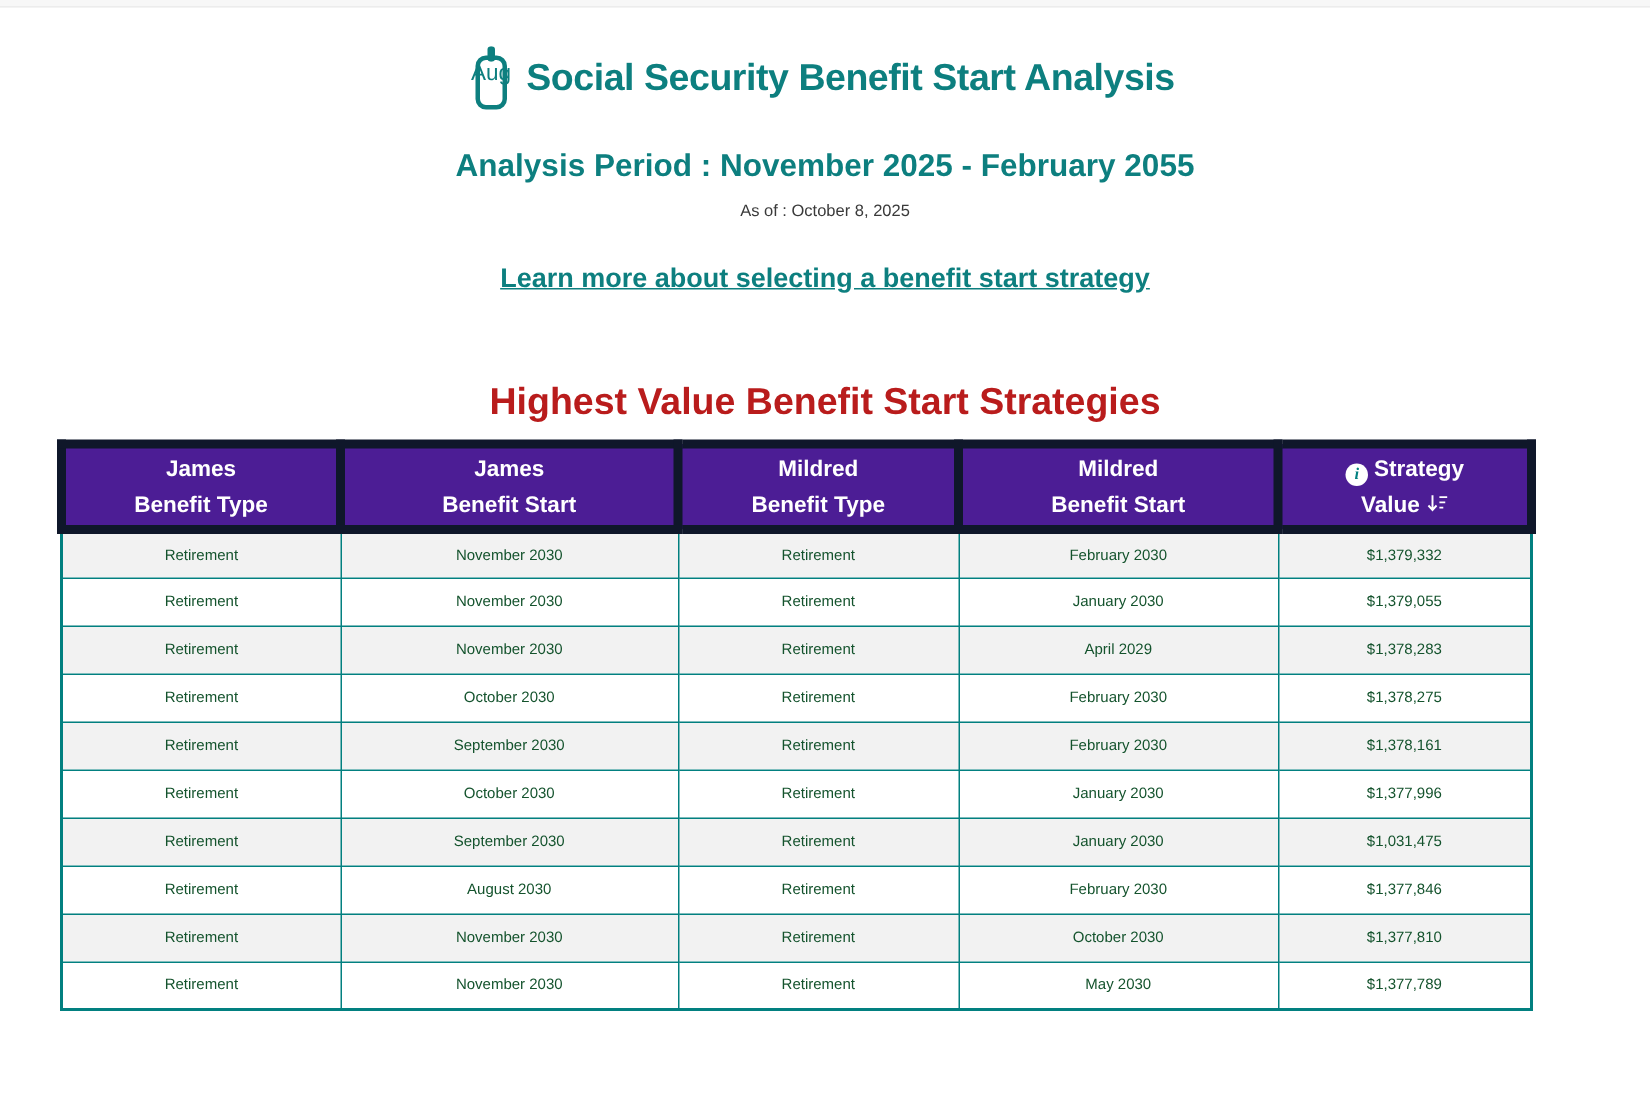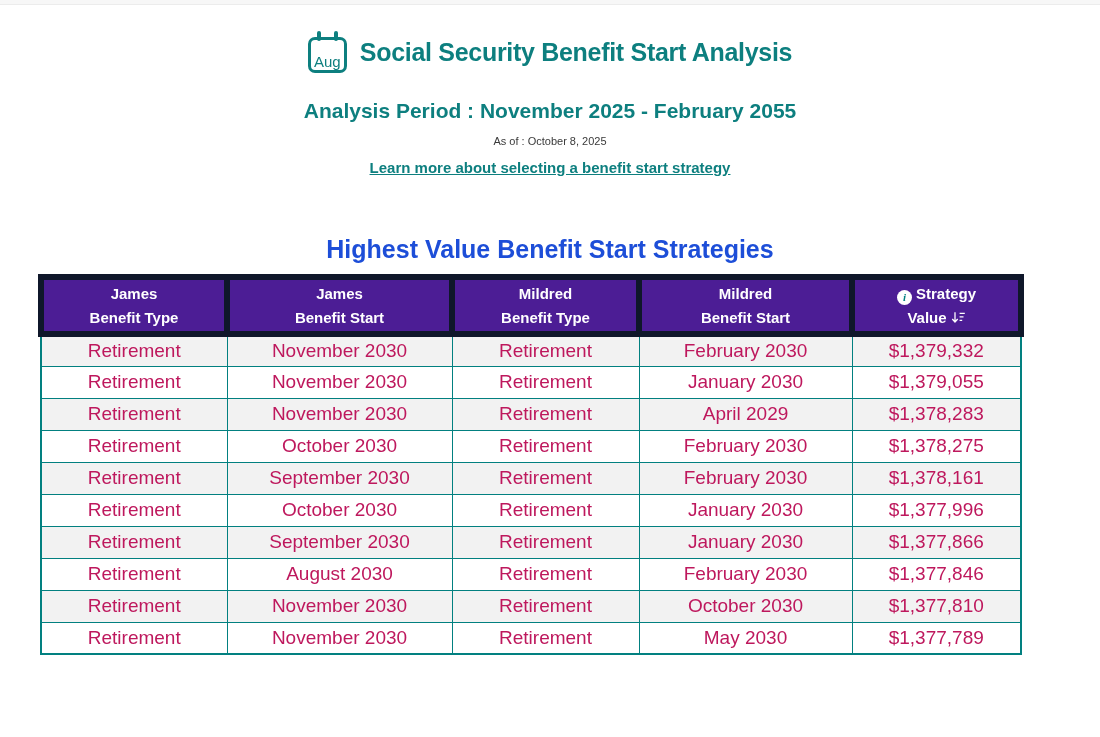--- a/index.html
+++ b/index.html
@@ -4,44 +4,44 @@
 <style>
   * { margin:0; padding:0; box-sizing:border-box; }
   html,body { width:1100px; height:737px; background:#ffffff;
     font-family:"Liberation Sans", sans-serif; overflow:hidden; }
   .top-strip { width:100%; height:5px; background:#f7f7f7; border-bottom:1px solid #ececec; }
 
   .page { width:1100px; text-align:center; }
 
   
   .title-row { display:flex; align-items:center; justify-content:center; gap:13px; margin-top:26px; }
-  .cal-icon { position:relative; width:39px; height:36px; border:3px solid #0d7f7f; border-radius:7px;
-    display:flex; align-items:flex-end; justify-content:center; margin-top:6px; background:#fff; }
+  .cal-icon { position:relative; width:21px; height:36px; border:3px solid #0d7f7f; border-radius:7px;
+    display:flex; align-items:flex-start; justify-content:center; margin-top:6px; background:#fff; }
   .cal-icon::before, .cal-icon::after { content:""; position:absolute; top:-9px; width:4px; height:10px;
     background:#0d7f7f; border-radius:2px; }
   .cal-icon::before { left:6px; } .cal-icon::after { right:6px; }
   .cal-label { font-size:15px; color:#0d7f7f; font-weight:400; }
   .page-title { font-size:25px; font-weight:700; color:#0d7f7f; letter-spacing:-0.3px; }
 
   .analysis-period { margin-top:26px; font-size:21px; font-weight:700; color:#0d7f7f; }
   .as-of { margin-top:12px; font-size:11px; color:#3a3a3a; }
-  .learn-more { display:inline-block; margin-top:12px; font-size:15px; font-weight:700;
+  .learn-more { display:inline-block; margin-top:28px; font-size:18px; font-weight:700;
     color:#0d7f7f; text-decoration:underline; cursor:pointer; }
 
   
-  .results-heading { margin-top:58px; font-size:25px; font-weight:700; color:#1d4ed8; }
+  .results-heading { margin-top:58px; font-size:25px; font-weight:700; color:#b91c1c; }
   .results-summary { margin-top:9px; font-size:14px; font-weight:700; color:#0d7f7f; }
   .results-summary .inline-link { text-decoration:underline; cursor:pointer; }
 
   
   table.strategies { border-collapse:collapse; width:980px; margin:10px 0 0 38px;
     border:2px solid #028080; table-layout:fixed; }
   .strategies thead th { background:#4c1d95; color:#ffffff; font-size:15px; font-weight:700;
     height:57px; vertical-align:middle; line-height:1.55; border:6px solid #0f172a; cursor:pointer; }
-  .strategies tbody td { font-size:19px; color:#be185d; height:32px; text-align:center;
+  .strategies tbody td { font-size:10px; color:#14532d; height:32px; text-align:center;
     vertical-align:middle; border:1px solid #028080; background:#ffffff; }
   .strategies tbody tr:nth-child(odd) td { background:#f2f2f2; }
 
   .info-circle { display:inline-flex; align-items:center; justify-content:center;
     width:15px; height:15px; border-radius:50%; background:#ffffff; color:#028080;
     font-family:"Liberation Serif", serif; font-style:italic; font-weight:700; font-size:11px;
     vertical-align:-2px; margin-right:4px; }
   .sort-icon { vertical-align:-1px; margin-left:4px; }
 </style>
 </head>
@@ -143,21 +143,21 @@
           <td>October 2030</td>
           <td>Retirement</td>
           <td>January 2030</td>
           <td>$1,377,996</td>
         </tr>
         <tr>
           <td>Retirement</td>
           <td>September 2030</td>
           <td>Retirement</td>
           <td>January 2030</td>
-          <td>$1,377,866</td>
+          <td>$1,031,475</td>
         </tr>
         <tr>
           <td>Retirement</td>
           <td>August 2030</td>
           <td>Retirement</td>
           <td>February 2030</td>
           <td>$1,377,846</td>
         </tr>
         <tr>
           <td>Retirement</td>

